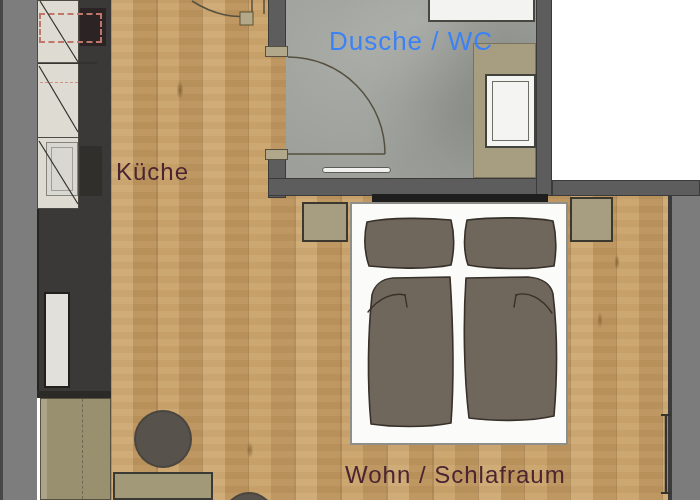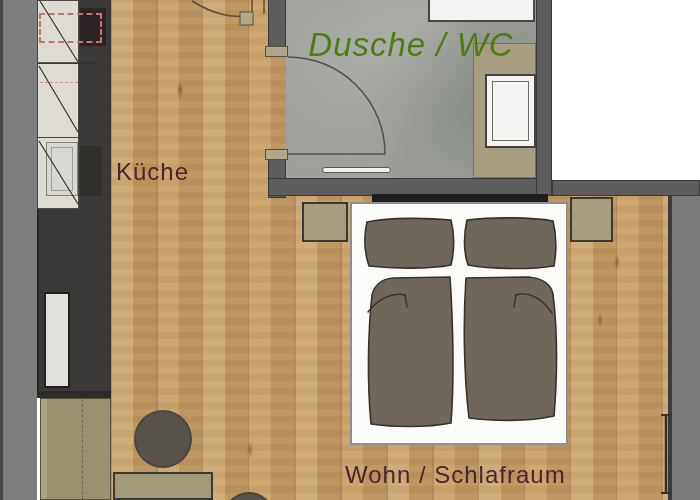--- a/index.html
+++ b/index.html
@@ -79,21 +79,21 @@
   .ns-left{left:302px;top:202px;width:46px;height:40px;}
   .ns-right{left:570px;top:197px;width:43px;height:45px;}
   .bed{left:350px;top:202px;width:218px;height:243px;background:#fbfbfa;border:2px solid #8e8e8a;}
   .stool{border-radius:50%;background:#57524b;box-shadow:inset 0 0 0 2px rgba(0,0,0,.15);}
   .stool1{left:134px;top:410px;width:58px;height:58px;}
   .stool2{left:223px;top:492px;width:52px;height:52px;}
   .table{left:113px;top:472px;width:100px;height:28px;background:#a29979;border:2px solid #3a3a34;}
 
   
   .lbl{white-space:nowrap;letter-spacing:1px;}
-  .lbl-bath{left:286px;top:26px;width:250px;text-align:center;font-size:33px;color:#4d7c0f;font-style:italic;}
+  .lbl-bath{left:286px;top:26px;width:250px;text-align:center;font-size:26px;color:#3b82f6;}
   .lbl-kitchen{left:116px;top:158px;font-size:24px;color:#4a2531;}
   .lbl-living{left:345px;top:461px;font-size:24px;color:#4a2531;}
 
   .overlay{left:0;top:0;width:700px;height:500px;pointer-events:none;}
   .bed-svg{left:0;top:0;width:214px;height:239px;}
 </style>
 </head>
 <body>
 
 <div id="plan">

